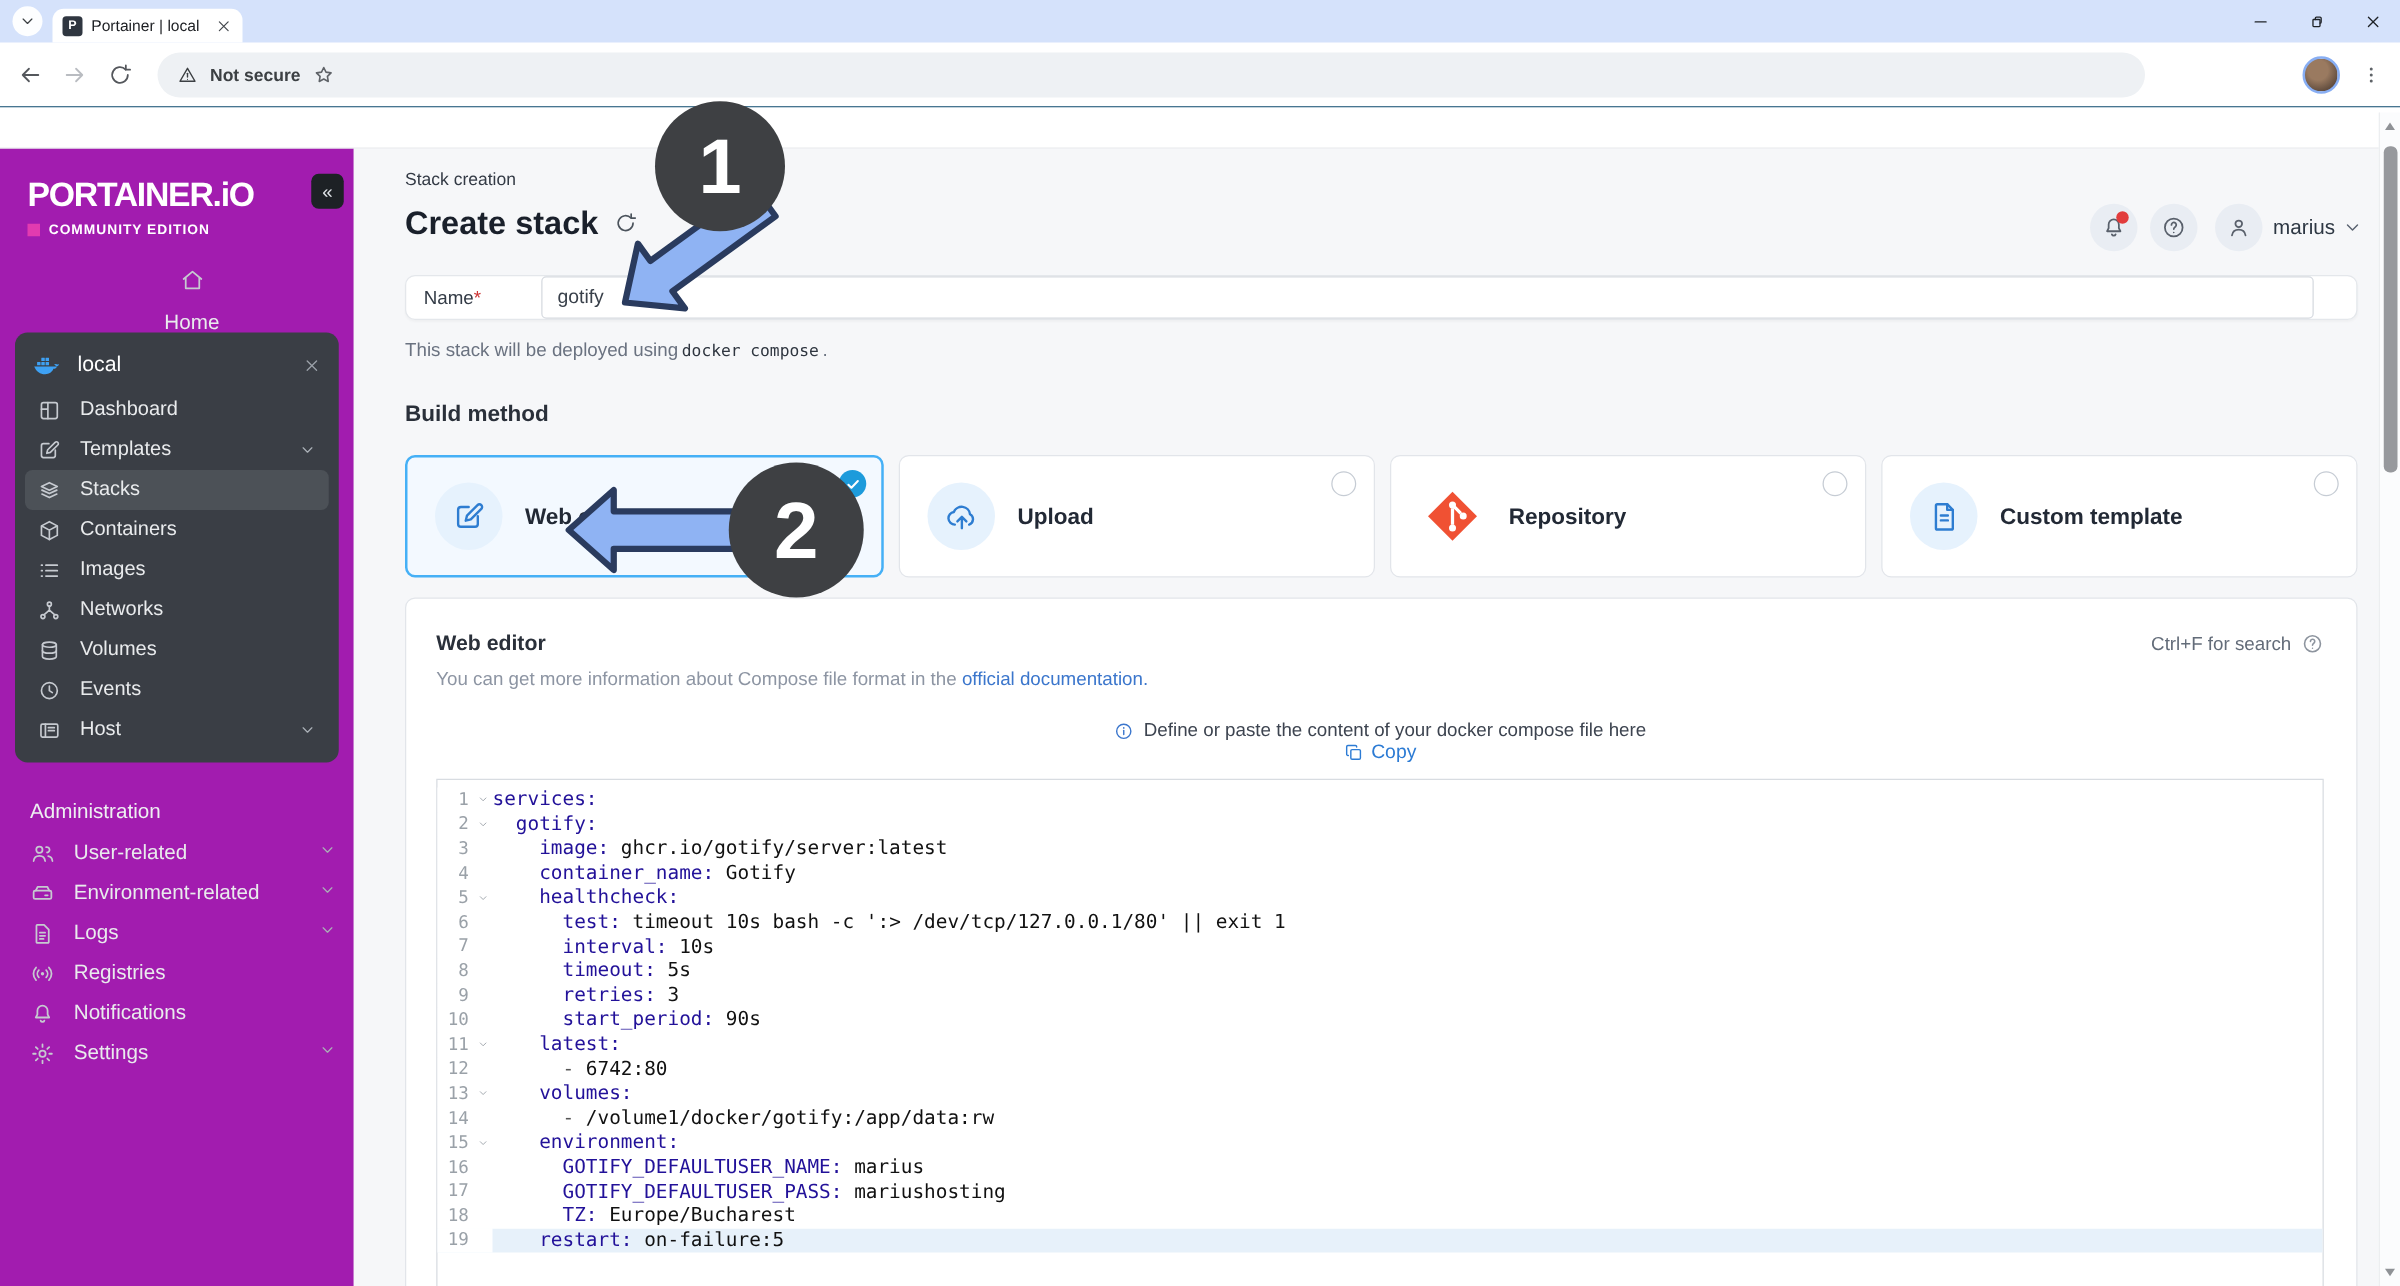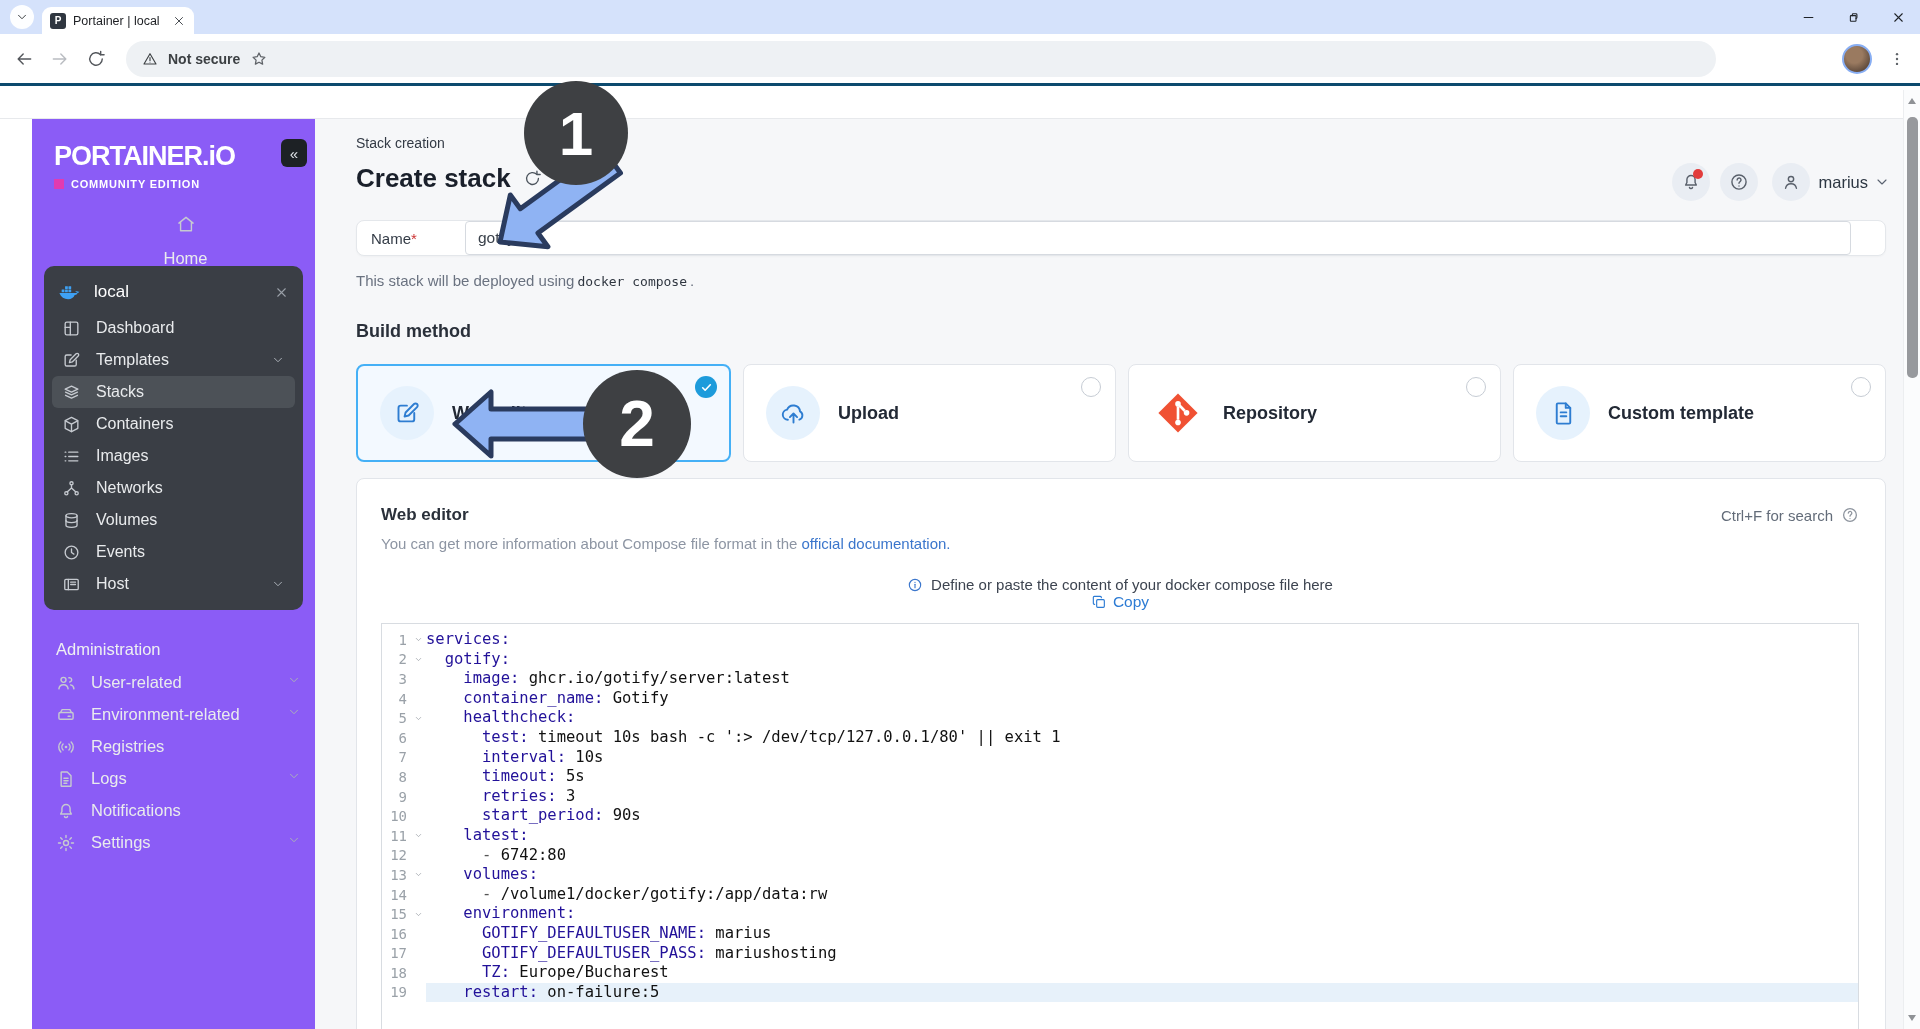--- a/index.html
+++ b/index.html
@@ -15,41 +15,41 @@
   .tab-search .icon{width:14px;height:14px;}
   .tab { margin-left:8px; width:152px; height:27px; background:#fff; border-radius:9px 9px 0 0;
     display:flex; align-items:center; padding:0 8px; gap:7px; }
   .favicon { width:16px; height:16px; border-radius:3px; background:#2f3640; color:#fff;
     font-size:10px; font-weight:700; display:flex; align-items:center; justify-content:center; }
   .tab-title { font-size:12.5px; color:#1d1f23; white-space:nowrap; overflow:hidden; flex:1; }
   .tab-close { width:14px; height:14px; color:#474b50; }
   .win-controls { position:absolute; right:14px; top:0; height:34px; display:flex; align-items:center; gap:30px; color:#1f2328; }
   .win-controls .icon { width:15px; height:15px; }
   .toolbar { height:52px; background:#fff; display:flex; align-items:center; padding:0 14px;
-    border-bottom:3px solid #0c4a6e; }
+    border-bottom:1px solid #0c4a6e; }
   .nav-ic { width:20px; height:20px; color:#54575c; margin-right:16px; }
   .nav-ic.disabled { color:#b9bcc1; }
   .url-pill { height:36px; width:1590px; border-radius:18px; background:#eef1f4; display:flex;
     align-items:center; padding:0 16px; gap:10px; margin-left:4px; }
   .warn-ic { width:16px; height:16px; color:#3c4043; }
   .notsecure { font-size:14px; font-weight:700; color:#3c4043; white-space:nowrap; }
   .url-text { font-size:14.5px; color:#202124; white-space:nowrap; flex:1; }
   .star-ic { width:18px; height:18px; color:#5f6368; }
   .avatar { width:30px; height:30px; border-radius:50%; margin-left:auto;
     background:radial-gradient(circle at 40% 35%, #9a7a60 0 35%, #4a3a30 90%);
     border:2px solid #88aef3; }
   .dots-ic { width:18px; height:18px; color:#5f6368; margin-left:16px; }
   .white-gap { height:32px; background:#fff; }
 
   
   .app { position:absolute; top:118px; left:0; right:0; bottom:0; display:flex;
     border-top:1px solid #e7e9ec; }
 
   
-  .sidebar { width:283px; background:#8b5cf6; color:#e8eaec; position:relative; flex-shrink:0;margin-left:32px; }
+  .sidebar { width:283px; background:#a21caf; color:#e8eaec; position:relative; flex-shrink:0; }
   .logo-area { padding:22px 0 0 22px; }
   .logo { font-size:27px; font-weight:800; letter-spacing:-1px; color:#fff; }
   .edition { margin-top:6px; display:flex; align-items:center; gap:7px; }
   .edition-square { width:10px; height:10px; background:#e23bb0; }
   .edition-text { font-size:11px; font-weight:700; letter-spacing:.8px; color:#fff; }
   .collapse-btn { position:absolute; top:20px; right:8px; width:26px; height:28px; border-radius:6px;
     background:#1d2125; color:#dfe3e7; font-size:15px; display:flex; align-items:center; justify-content:center; }
   .home-item { margin-top:24px; height:34px; display:flex; align-items:center; padding-left:24px; gap:15px;flex-direction:column; }
   .s-icon { width:20px; height:20px; color:#c6cad0; flex-shrink:0; }
   .s-label { font-size:16.5px; color:#e9ebed; }
@@ -401,39 +401,39 @@
           <span class="s-label">Environment-related</span>
           <span class="chev icon">
             <svg viewBox="0 0 24 24">
               <path d="M6 9l6 6 6-6" fill="none" stroke="currentColor" stroke-width="1.7" stroke-linecap="round" stroke-linejoin="round"></path>
             </svg>
           </span>
         </div>
         <div class="admin-item">
           <span class="s-icon icon">
             <svg viewBox="0 0 24 24">
+              <path d="M7 3.5h6.5L18 8v12a.8.8 0 01-.8.8H7a.8.8 0 01-.8-.8V4.3a.8.8 0 01.8-.8z" fill="none" stroke="currentColor" stroke-width="1.7" stroke-linecap="round" stroke-linejoin="round"></path>
+              <path d="M9.5 11h5M9.5 14h5M9.5 17h3.5" fill="none" stroke="currentColor" stroke-width="1.7" stroke-linecap="round" stroke-linejoin="round"></path>
+            </svg>
+          </span>
+          <span class="s-label">Logs</span>
+          <span class="chev icon">
+            <svg viewBox="0 0 24 24">
+              <path d="M6 9l6 6 6-6" fill="none" stroke="currentColor" stroke-width="1.7" stroke-linecap="round" stroke-linejoin="round"></path>
+            </svg>
+          </span>
+        </div>
+        <div class="admin-item">
+          <span class="s-icon icon">
+            <svg viewBox="0 0 24 24">
               <circle cx="12" cy="12" r="1.6" fill="currentColor" stroke="none"></circle>
               <path d="M8.5 8.5a5 5 0 000 7M15.5 8.5a5 5 0 010 7M5.8 6a8.5 8.5 0 000 12M18.2 6a8.5 8.5 0 010 12" fill="none" stroke="currentColor" stroke-width="1.7" stroke-linecap="round" stroke-linejoin="round"></path>
             </svg>
           </span>
           <span class="s-label">Registries</span>
-        </div>
-        <div class="admin-item">
-          <span class="s-icon icon">
-            <svg viewBox="0 0 24 24">
-              <path d="M7 3.5h6.5L18 8v12a.8.8 0 01-.8.8H7a.8.8 0 01-.8-.8V4.3a.8.8 0 01.8-.8z" fill="none" stroke="currentColor" stroke-width="1.7" stroke-linecap="round" stroke-linejoin="round"></path>
-              <path d="M9.5 11h5M9.5 14h5M9.5 17h3.5" fill="none" stroke="currentColor" stroke-width="1.7" stroke-linecap="round" stroke-linejoin="round"></path>
-            </svg>
-          </span>
-          <span class="s-label">Logs</span>
-          <span class="chev icon">
-            <svg viewBox="0 0 24 24">
-              <path d="M6 9l6 6 6-6" fill="none" stroke="currentColor" stroke-width="1.7" stroke-linecap="round" stroke-linejoin="round"></path>
-            </svg>
-          </span>
         </div>
         <div class="admin-item">
           <span class="s-icon icon">
             <svg viewBox="0 0 24 24">
               <path d="M12 4.2a4.9 4.9 0 00-4.9 4.9v3.5L5.6 15.6h12.8l-1.5-3V9.1A4.9 4.9 0 0012 4.2z" fill="none" stroke="currentColor" stroke-width="1.7" stroke-linecap="round" stroke-linejoin="round"></path>
               <path d="M10.2 18.6a1.9 1.9 0 003.6 0" fill="none" stroke="currentColor" stroke-width="1.7" stroke-linecap="round" stroke-linejoin="round"></path>
             </svg>
           </span>
           <span class="s-label">Notifications</span>
         </div>

